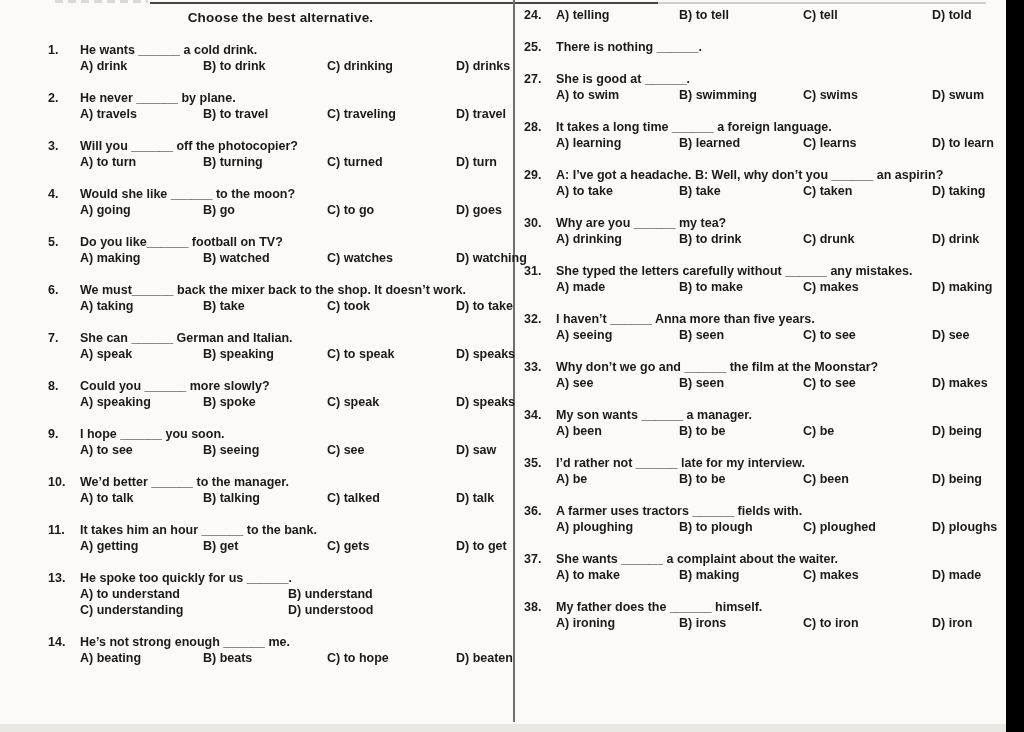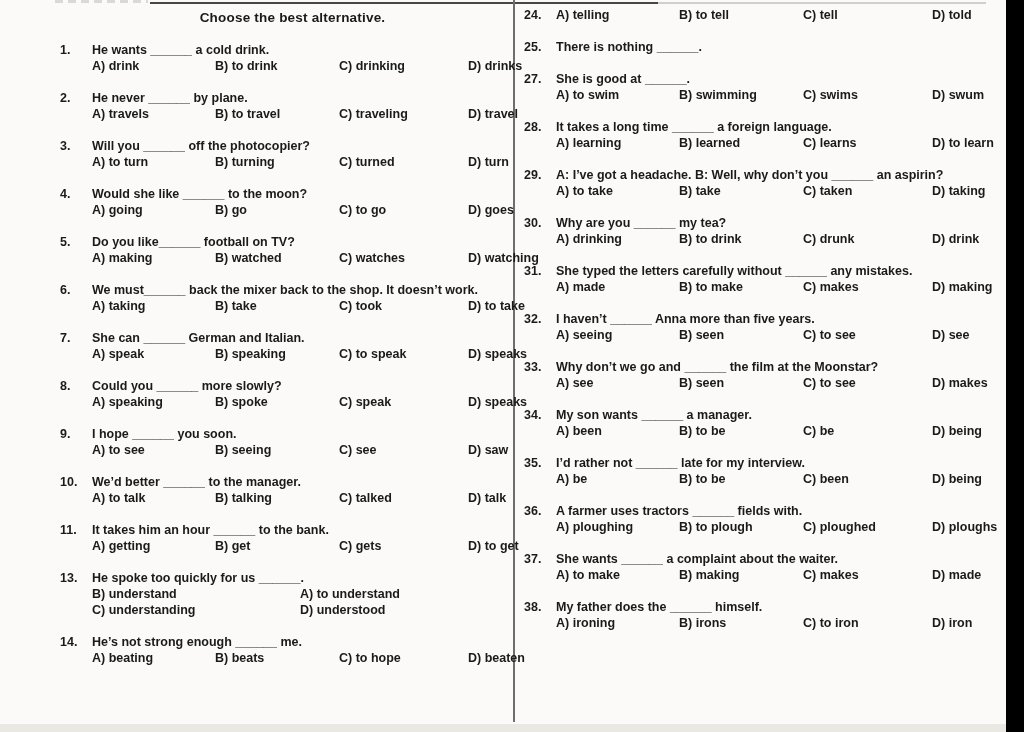--- a/index.html
+++ b/index.html
@@ -15,21 +15,21 @@
   .top-left-fragment{position:absolute;left:55px;top:0;width:93px;height:3px;
     background:repeating-linear-gradient(90deg,#d9d9d9 0 8px,transparent 8px 13px);}
   .top-rule-dark{position:absolute;left:150px;top:2px;width:508px;height:2px;background:#474747;}
   .top-rule-light{position:absolute;left:658px;top:2px;width:328px;height:2px;background:#cfcfcf;}
   .column-divider{position:absolute;left:513px;top:0;width:2px;height:722px;background:#6e6e6e;}
   .bottom-strip{position:absolute;left:0;top:724px;width:1006px;height:8px;background:#eae8e3;}
   .right-black-strip{position:absolute;left:1006px;top:0;width:18px;height:732px;background:#000;z-index:5;}
 
   
   .col{position:absolute;top:0;height:732px;}
-  .col-left{left:12px;width:513px;padding:0 0 0 0;}
+  .col-left{left:0;width:513px;padding:0 0 0 0;}
   .col-right{left:514px;width:568px;}
 
   .page-title{
     margin:10px 0 17px 48px;
     text-align:center;
     font-size:13.5px;font-weight:700;letter-spacing:.2px;
   }
 
   .qlist-left{padding-left:48px;}
   .qlist-right{padding-left:10px;padding-top:7px;}
@@ -187,22 +187,22 @@
               <span class="opt">C) gets</span>
               <span class="opt">D) to get</span>
             </div>
           </div>
         </div>
         <div class="q">
           <span class="qnum">13.</span>
           <div class="qbody">
             <div class="qtext">He spoke too quickly for us ______.</div>
             <div class="opts opts-2">
+              <span class="opt">A) to understand</span>
               <span class="opt">B) understand</span>
-              <span class="opt">A) to understand</span>
               <span class="opt">C) understanding</span>
               <span class="opt">D) understood</span>
             </div>
           </div>
         </div>
         <div class="q">
           <span class="qnum">14.</span>
           <div class="qbody">
             <div class="qtext">He’s not strong enough ______ me.</div>
             <div class="opts opts-4">

